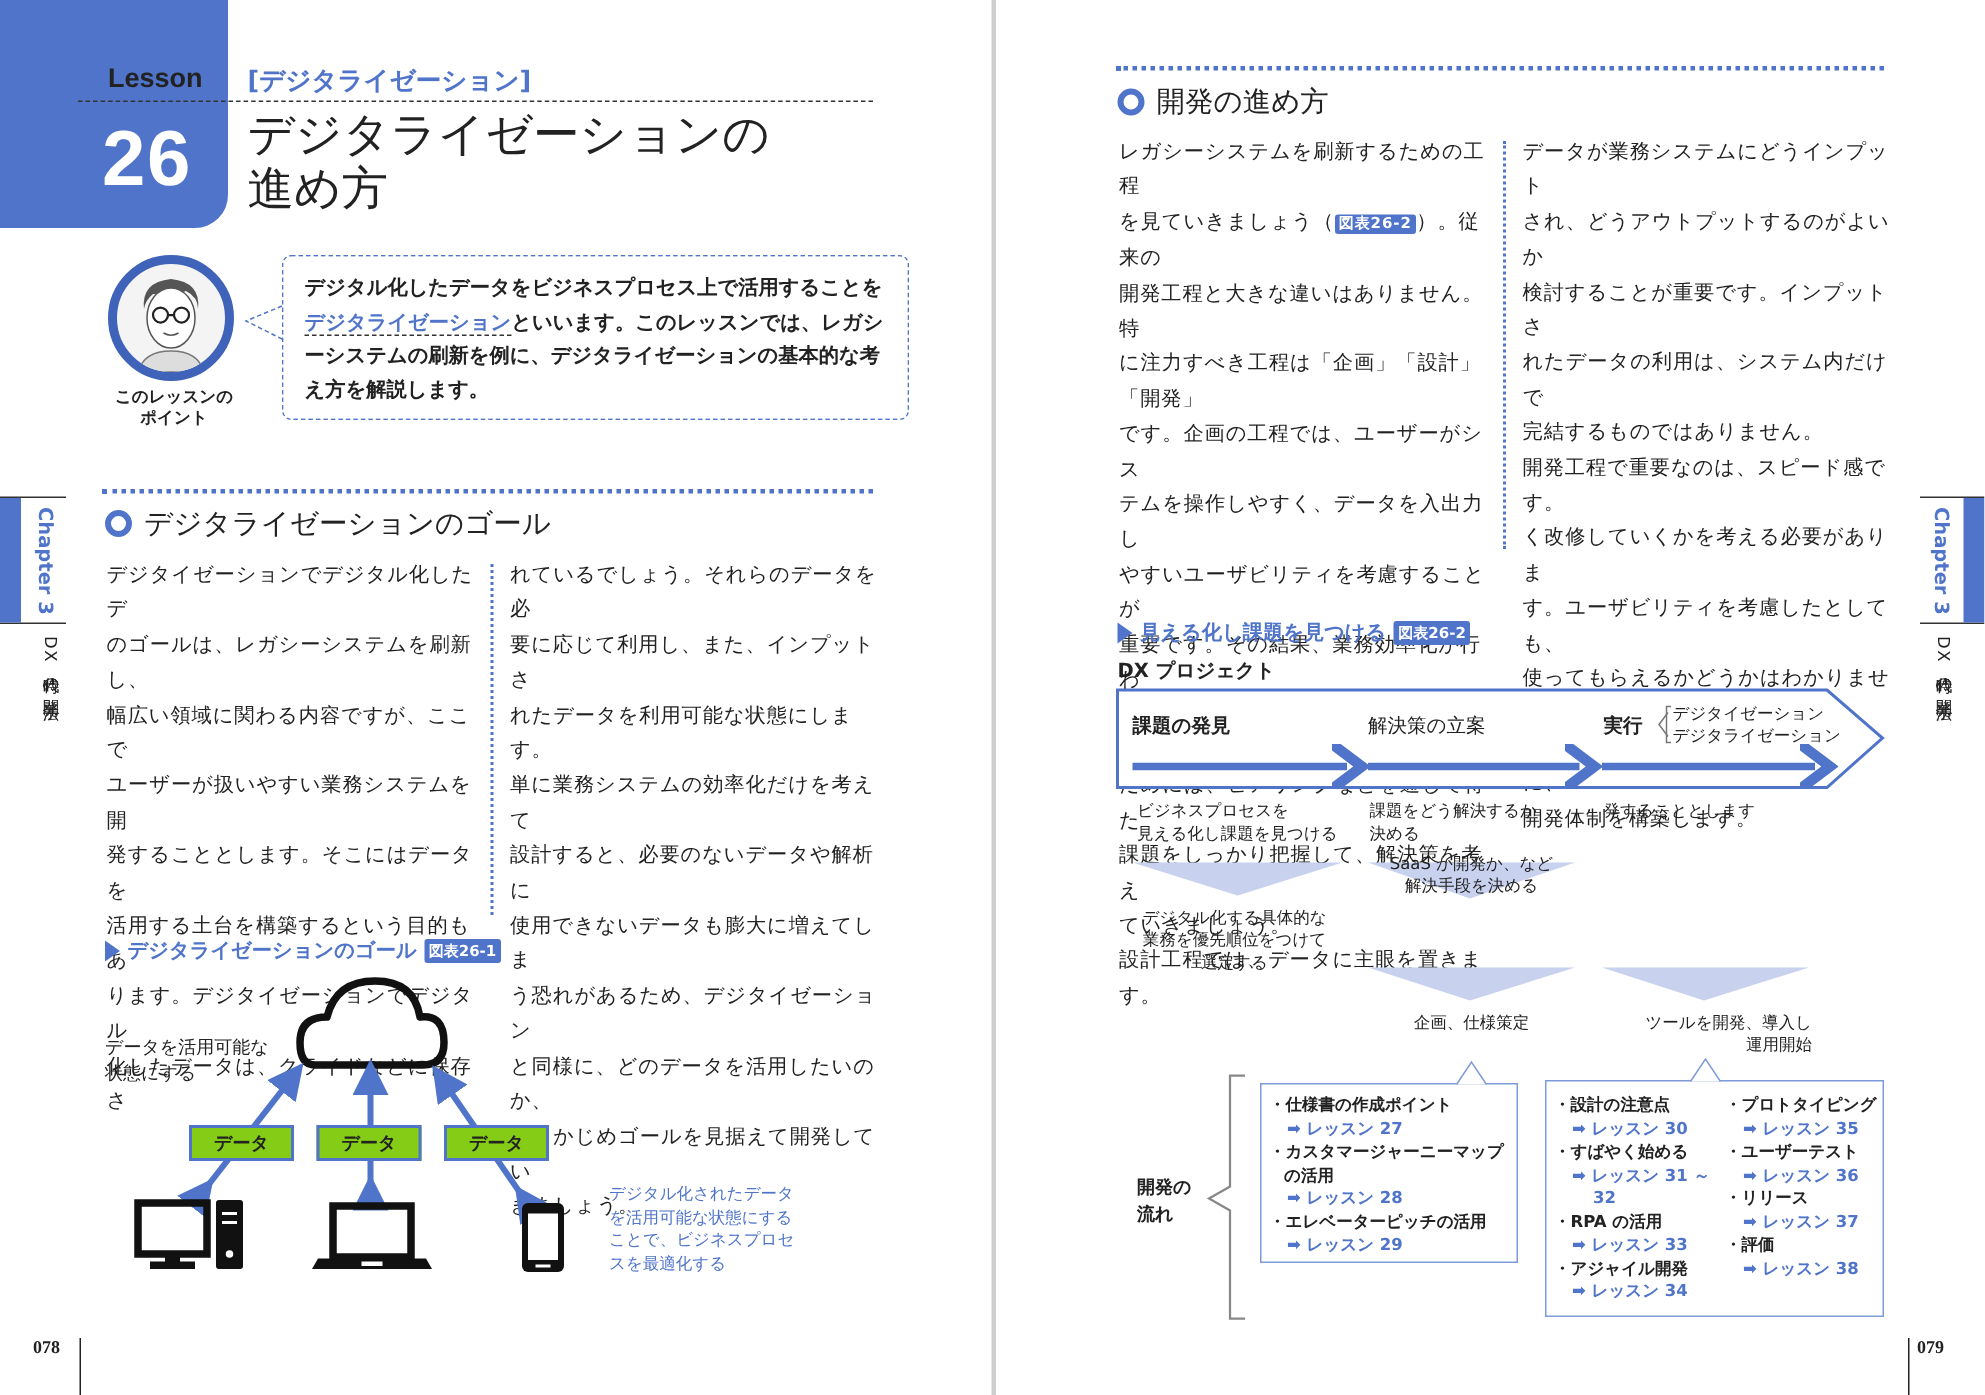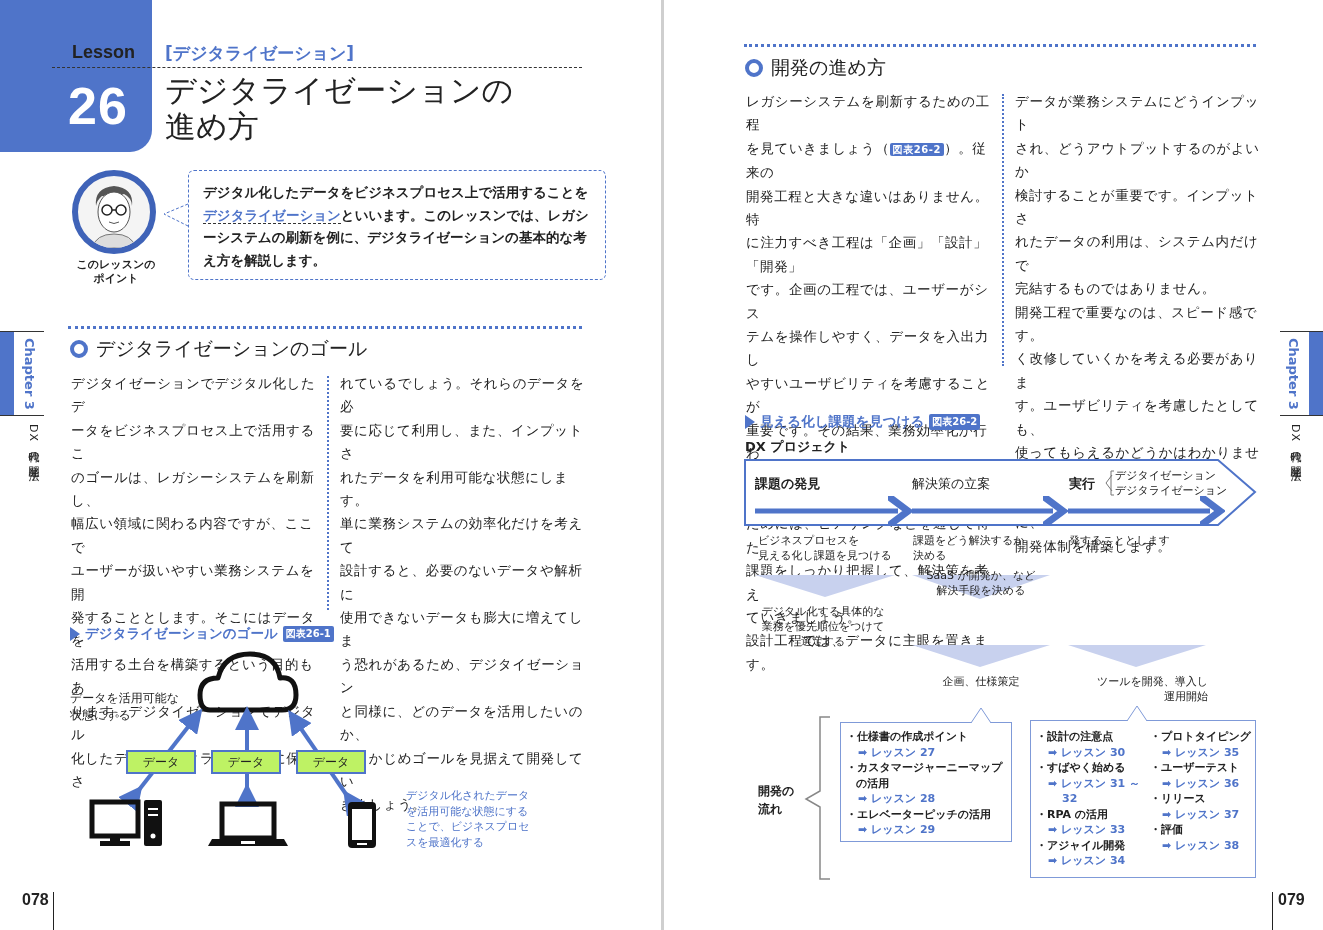--- a/index.html
+++ b/index.html
@@ -32,29 +32,29 @@
 
   .col { font-size: 13.5px; line-height: 23.4px; letter-spacing: 0.6px; }
   .vdots { border-left: 2px dotted #4f74c9; }
 
   .fig-title { display: flex; align-items: center; gap: 5px; font-size: 13.5px; font-weight: bold; color: #4f74c9; }
   .tri { width: 0; height: 0; border-top: 7px solid transparent; border-bottom: 7px solid transparent; border-left: 10px solid #4f74c9; }
   .fig-badge { background: #4f74c9; color: #fff; font-size: 10px; padding: 1px 3px; border-radius: 2px; font-weight: bold; }
   .inline-badge { background: #4f74c9; color: #fff; font-size: 10px; padding: 1px 3px; border-radius: 2px; font-weight: bold; }
 
   
-  .data-box { width: 70px; height: 24px; border: 2px solid #4f74c9; display: flex; align-items: center; justify-content: center; font-size: 12px; font-weight: normal; background: #bef264; }
+  .data-box { width: 70px; height: 24px; border: 2px solid #4f74c9; display: flex; align-items: center; justify-content: center; font-size: 12px; font-weight: bold; background: #84cc16; }
 
   
   .chap-tab { width: 40px; height: 85px; border-top: 1px solid #333; border-bottom: 1px solid #333; }
   .chap-blue { background: #4f74c9; width: 14px; height: 83px; position: absolute; top: 0; }
   .chap-text { position: absolute; top: 6px; font-size: 13px; font-weight: bold; color: #4f74c9; writing-mode: vertical-rl; }
   .chap-sub { writing-mode: vertical-rl; font-size: 11px; letter-spacing: 1px; }
 
-  .page-num { font-family: Liberation Sans, sans-serif; font-weight: bold; font-size: 16px; }
+  .page-num { font-family: Liberation Serif, serif; font-weight: bold; font-size: 12px; }
   .vline { width: 1px; background: #222; }
 
   
   .small { font-size: 11px; line-height: 15px; }
   .lesson-list { font-size: 11px; font-weight: bold; line-height: 15.5px; }
   .lesson-link { color: #4f74c9; padding-left: 12px; }
   .callout { border: 1px solid #7f9ad8; background: #fff; }
 </style>
 </head>
 <body>
@@ -94,21 +94,20 @@
 </div>
 
 <div class="abs sec-rule" style="left:68px;top:326px;width:514px;"></div>
 <div class="abs sec-head serif" style="left:70px;top:336px;">
   <span class="ring"></span>
   <span>デジタライゼーションのゴール</span>
 </div>
 
 <div class="abs col" style="left:71px;top:372px;width:250px;">
   <div>デジタイゼーションでデジタル化したデ</div>
-  <div>ータをビジネスプロセス上で活用するこ</div>
   <div>のゴールは、レガシーシステムを刷新し、</div>
   <div>幅広い領域に関わる内容ですが、ここで</div>
   <div>ユーザーが扱いやすい業務システムを開</div>
   <div>発することとします。そこにはデータを</div>
   <div>活用する土台を構築するという目的もあ</div>
   <div>ります。デジタイゼーションでデジタル</div>
   <div>化したデータは、クライドなどに保存さ</div>
 </div>
 <div class="abs vdots" style="left:327px;top:376px;height:234px;"></div>
 <div class="abs col" style="left:340px;top:372px;width:250px;">

